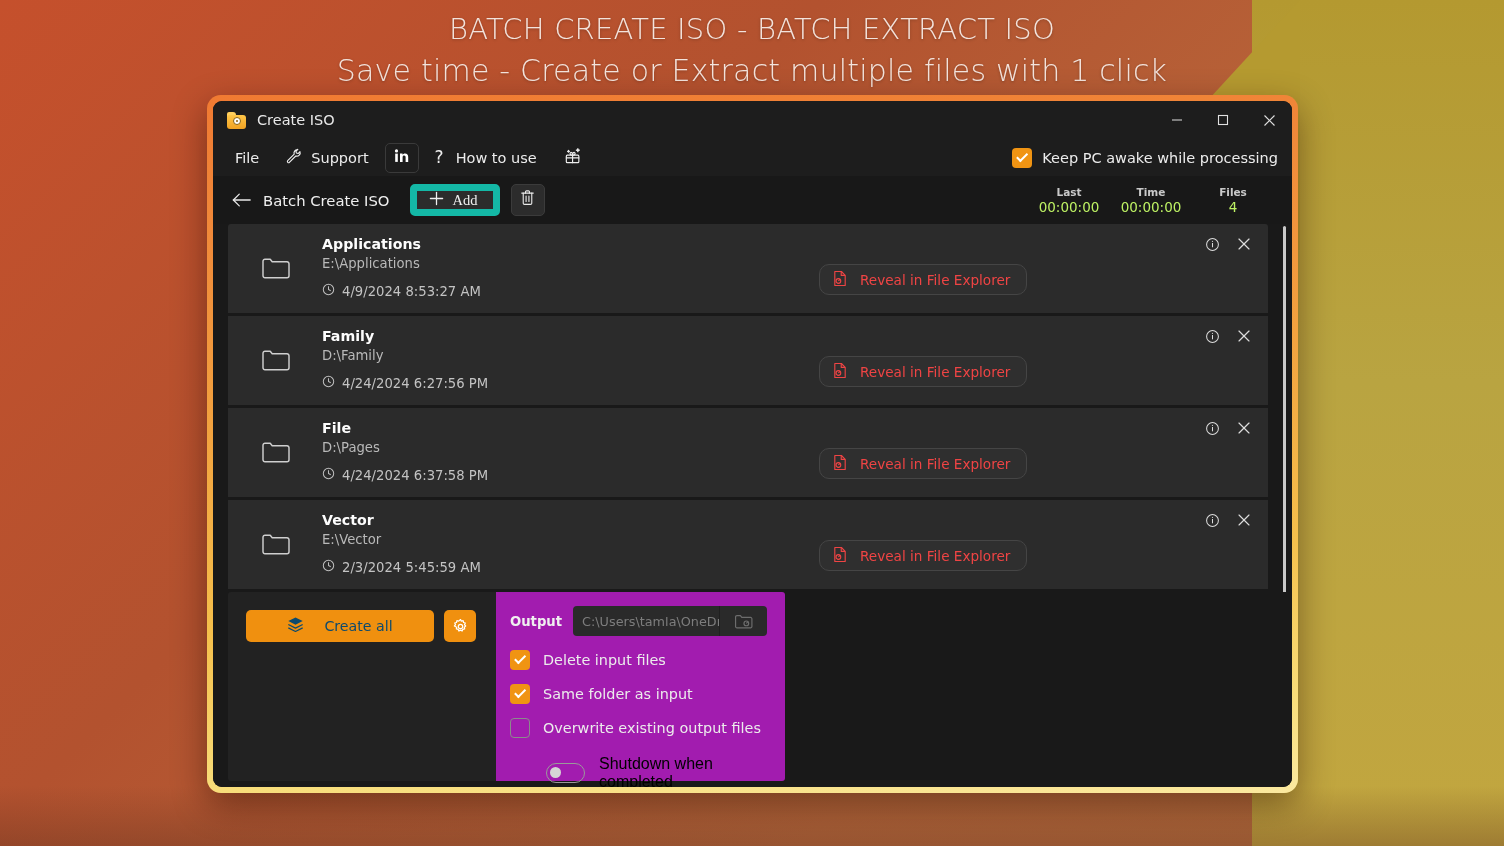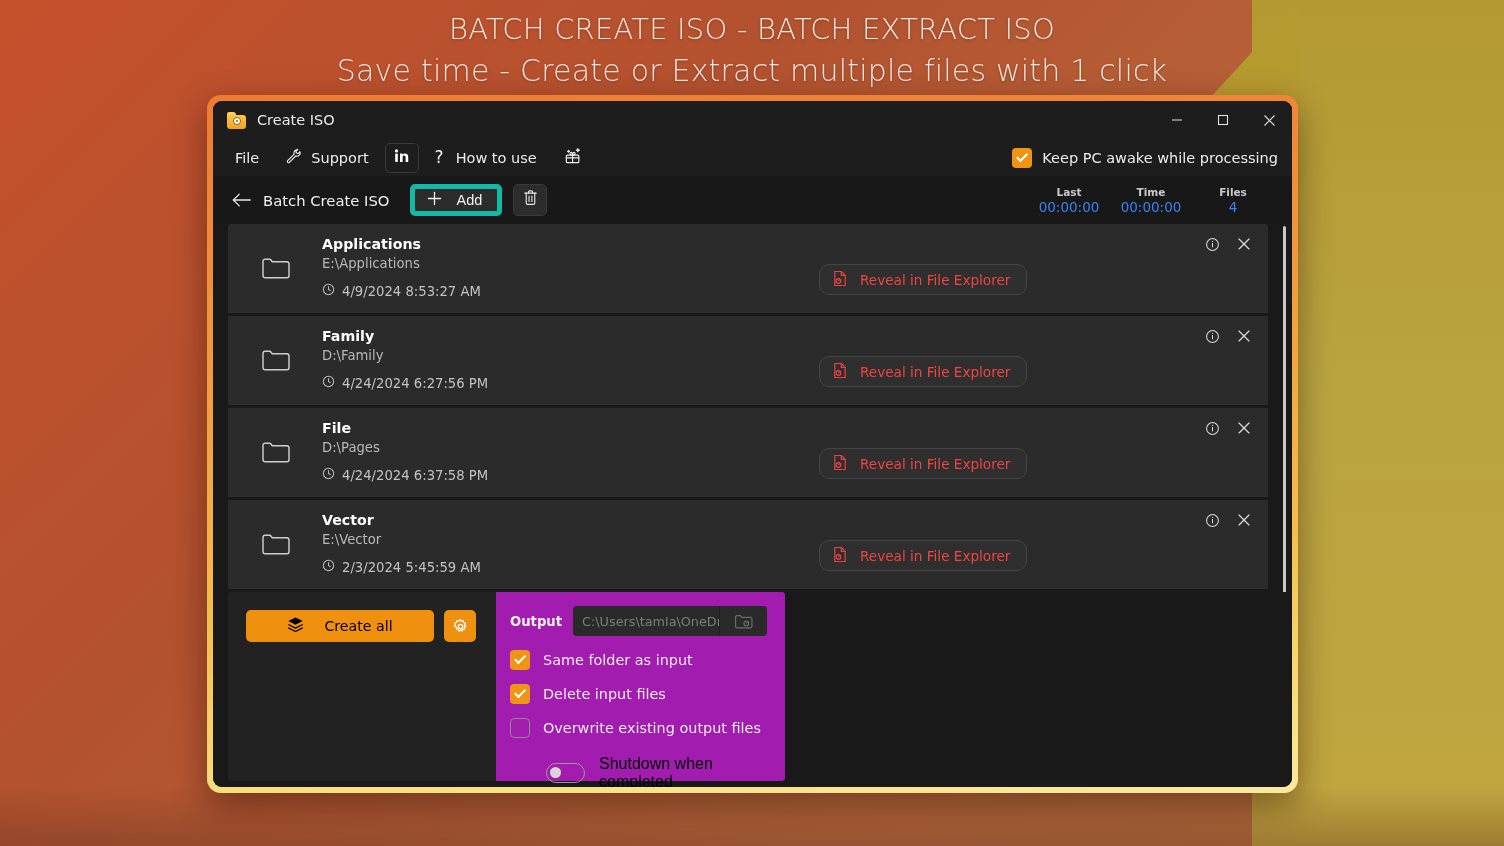--- a/index.html
+++ b/index.html
@@ -154,37 +154,37 @@
     display: flex; align-items: center;
     padding-left: 14px; position: relative;
   }
   #back-btn { width: 30px; height: 30px; display:flex; align-items:center; justify-content:center; color:#e8e8e8; }
   #crumb {
     margin-left: 6px; color: #efefef; font-size: 14.8px;
     font-family: "DejaVu Sans", sans-serif;
   }
   #add-btn {
     margin-left: 20px;
-    display: flex; align-items: center; gap: 15px;
+    display: flex; align-items: center; gap: 9px;
     height: 32px; padding: 0 15px 0 12px;
-    background: #2c2c2c; border: 5px solid #14b8a6; border-radius: 5px;
-    color: #f0f0f0; font-size: 14.5px; font-family: Liberation Sans, sans-serif;
+    background: #2c2c2c; border: 7px solid #14b8a6; border-radius: 5px;
+    color: #f0f0f0; font-size: 14.5px; font-family: Liberation Serif, serif;
   }
   #del-btn {
     margin-left: 11px; width: 34px; height: 32px;
     background: #2c2c2c; border: 1px solid #3b3b3b; border-radius: 5px;
     display: flex; align-items: center; justify-content: center; color: #eaeaea;
   }
   #stats {
     position: absolute; right: 18px; top: 0; height: 48px;
     display: flex; align-items: center; gap: 0;
   }
   .stat { width: 82px; text-align: center; font-family:"DejaVu Sans", sans-serif; }
   .stat .k { font-size: 10.5px; color: #c9c9c9; font-weight: 700; line-height: 14px; }
-  .stat .v { font-size: 13.5px; color: #3b82f6; line-height: 16px; }
+  .stat .v { font-size: 13.5px; color: #bef264; line-height: 16px; }
 
   
   #list-area {
     flex: 1 1 auto; position: relative; background: #191919;
     padding: 0 24px 0 15px; overflow: hidden;
   }
   .row {
     position: relative;
     height: 89px; margin-bottom: 3px;
     background: #2b2b2b;
@@ -243,21 +243,21 @@
   #bottom-left {
     width: 268px; flex: 0 0 268px; background: #222222;
     border-radius: 3px 0 0 3px;
     padding: 18px 0 0 18px;
     display: flex; align-items: flex-start; gap: 10px;
   }
   #create-all {
     width: 188px; height: 32px;
     background: #f0900f; border-radius: 5px;
     display: flex; align-items: center; justify-content: center; gap: 20px;
-    color: #000000; font-size: 14.2px; font-family:"DejaVu Sans", sans-serif;
+    color: #0c4a6e; font-size: 14.2px; font-family:"DejaVu Sans", sans-serif;
   }
   #gear-btn {
     width: 32px; height: 32px; background: #f0900f; border-radius: 5px;
     display: flex; align-items: center; justify-content: center; color: #fff;
   }
   #bottom-right {
     width: 289px; flex: 0 0 289px; background: #a21caf;
     border-radius: 0 3px 3px 0;
     padding: 14px 0 0 14px;
   }
@@ -660,27 +660,27 @@
                     <line x1="13" y1="11" x2="14.9" y2="9.2"></line>
               </svg>
             </div>
           </div>
         </div>
 
         <div class="opt-row">
           <span class="cbx on">
                 <span class="tick"></span>
               </span>
-          <span class="lbl">Same folder as input</span>
+          <span class="lbl">Delete input files</span>
         </div>
         <div class="opt-row">
           <span class="cbx on">
                 <span class="tick"></span>
               </span>
-          <span class="lbl">Delete input files</span>
+          <span class="lbl">Same folder as input</span>
         </div>
         <div class="opt-row">
           <span class="cbx off"></span>
           <span class="lbl">Overwrite existing output files</span>
         </div>
         <div id="shutdown-row">
           <span id="toggle">
                 <span class="knob"></span>
               </span>
           <span class="lbl">Shutdown when completed</span>

